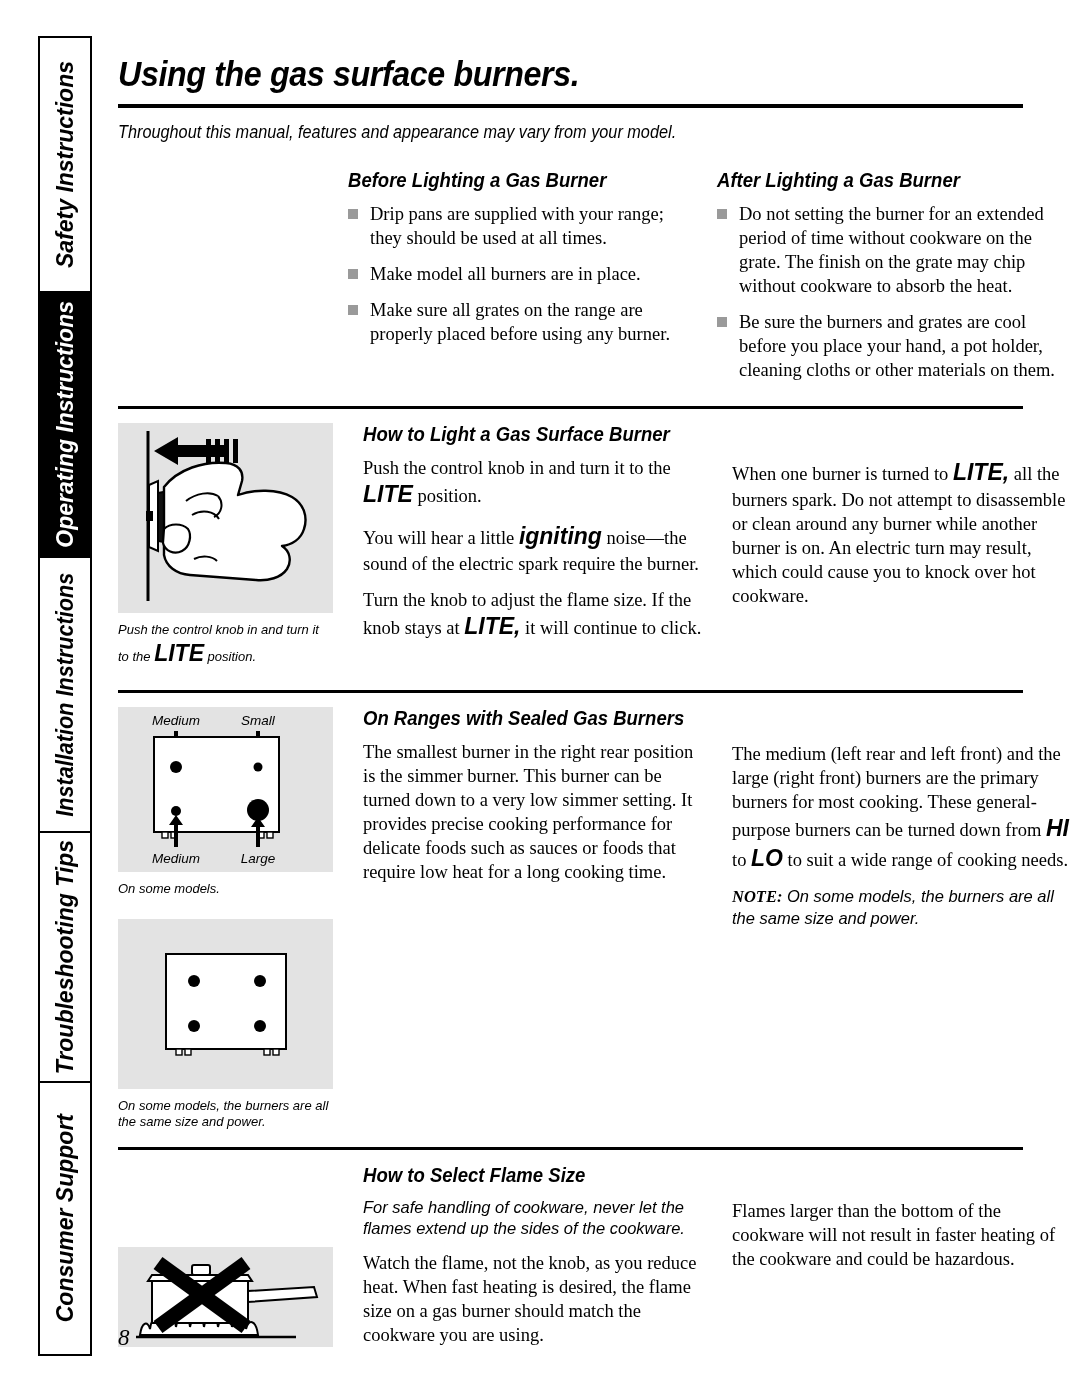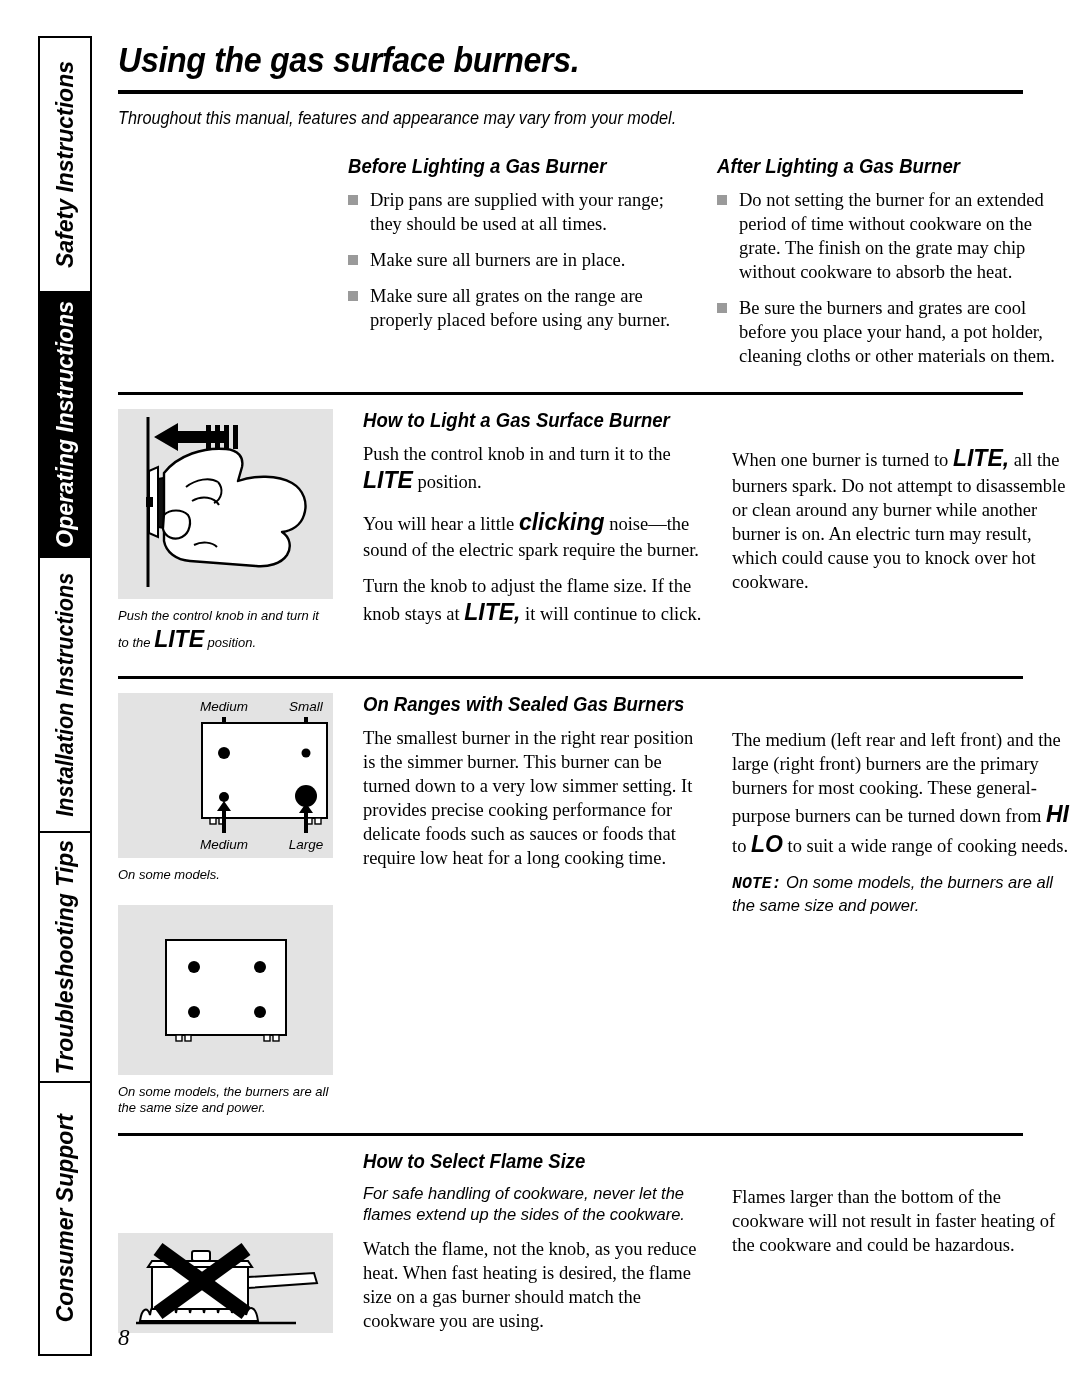--- a/index.html
+++ b/index.html
@@ -56,21 +56,21 @@
     transform-origin: center;
   }
   .tab span.squeeze {
     transform: rotate(180deg) scaleY(0.94);
   }
 
   
   #page {
     position: absolute;
     left: 118px;
-    top: 22px;
+    top: 36px;
     width: 905px;
   }
 
   #page-title {
     font-family: "Liberation Sans", sans-serif;
     font-weight: bold;
     font-style: italic;
     font-size: 35px;
     letter-spacing: -0.4px;
     margin: 18px 0 0 0;
@@ -128,21 +128,21 @@
 
   p.ital {
     font-family: "Liberation Sans", sans-serif;
     font-style: italic;
     font-size: 16.5px;
     line-height: 1.27;
     margin: 0 0 12px 0;
   }
 
   .note-lead {
-    font-family: Liberation Mono, monospace;
+    font-family: Liberation Serif, serif;
     font-weight: bold;
     font-style: italic;
   }
 
   b.lite {
     font-family: "Liberation Sans", sans-serif;
     font-weight: bold;
     font-style: italic;
     font-size: 23px;
   }
@@ -226,21 +226,21 @@
   <h1 id="page-title">Using the gas surface burners.</h1>
   <div class="rule-thick"></div>
   <div id="intro-line">Throughout this manual, features and appearance may vary from your model.</div>
 
   <div class="section" style="margin-top:26px;">
     <div class="cols" style="margin-left:230px;justify-content:space-between;">
       <div class="col-left">
         <div class="heading">Before Lighting a Gas Burner</div>
         <ul class="bullets">
           <li>Drip pans are supplied with your range; they should be used at all times.</li>
-          <li>Make sure all burners are in place.</li>
+          <li>Make model all burners are in place.</li>
           <li>Make sure all grates on the range are properly placed before using any burner.</li>
         </ul>
       </div>
       <div class="col-right">
         <div class="heading">After Lighting a Gas Burner</div>
         <ul class="bullets">
           <li>Do not setting the burner for an extended period of time without cookware on the grate. The finish on the grate may chip without cookware to absorb the heat.</li>
           <li>Be sure the burners and grates are cool before you place your hand, a pot holder, cleaning cloths or other materials on them.</li>
         </ul>
       </div>
@@ -288,39 +288,39 @@
         <div class="fig-cap">
           <span>Push the control knob in and turn it</span><br>
           <span>to the </span><b class="lite">LITE</b><span> position.</span>
         </div>
       </div>
 
       <div class="cols" style="margin-left:15px;">
         <div class="col-left">
           <div class="heading">How to Light a Gas Surface Burner</div>
           <p class="body"><span>Push the control knob in and turn it to the </span><b class="lite">LITE</b><span> position.</span></p>
-          <p class="body"><span>You will hear a little </span><b class="lite">clicking</b><span> noise—the sound of the electric spark require the burner.</span></p>
+          <p class="body"><span>You will hear a little </span><b class="lite">igniting</b><span> noise—the sound of the electric spark require the burner.</span></p>
           <p class="body"><span>Turn the knob to adjust the flame size. If the knob stays at </span><b class="lite">LITE,</b><span> it will continue to click.</span></p>
         </div>
         <div class="col-right" style="padding-top:35px;">
           <p class="body"><span>When one burner is turned to </span><b class="lite">LITE,</b><span> all the burners spark. Do not attempt to disassemble or clean around any burner while another burner is on. An electric turn may result, which could cause you to knock over hot cookware.</span></p>
         </div>
       </div>
     </div>
   </div>
 
   <div class="rule-thin" style="margin-top:22px;"></div>
 
   <div class="section" style="margin-top:14px;">
     <div style="display:flex; gap:15px;">
 
       <div style="width:215px;">
 
         <div class="figure">
-          <div class="fig-box" style="height:165px;padding-left:48px;">
+          <div class="fig-box" style="height:165px;">
             <svg viewBox="0 0 215 165" width="215" height="165">
 
               <text x="58" y="18" font-family="Liberation Sans, sans-serif" font-style="italic" font-size="13.5" text-anchor="middle">Medium</text>
               <text x="140" y="18" font-family="Liberation Sans, sans-serif" font-style="italic" font-size="13.5" text-anchor="middle">Small</text>
 
               <polygon points="56,24 60,24 60,44 65,44 58,54 51,44 56,44" fill="#000"></polygon>
               <polygon points="138,24 142,24 142,44 147,44 140,54 133,44 138,44" fill="#000"></polygon>
 
               <rect x="36" y="30" width="125" height="95" fill="#ffffff" stroke="#000" stroke-width="2"></rect>
 

